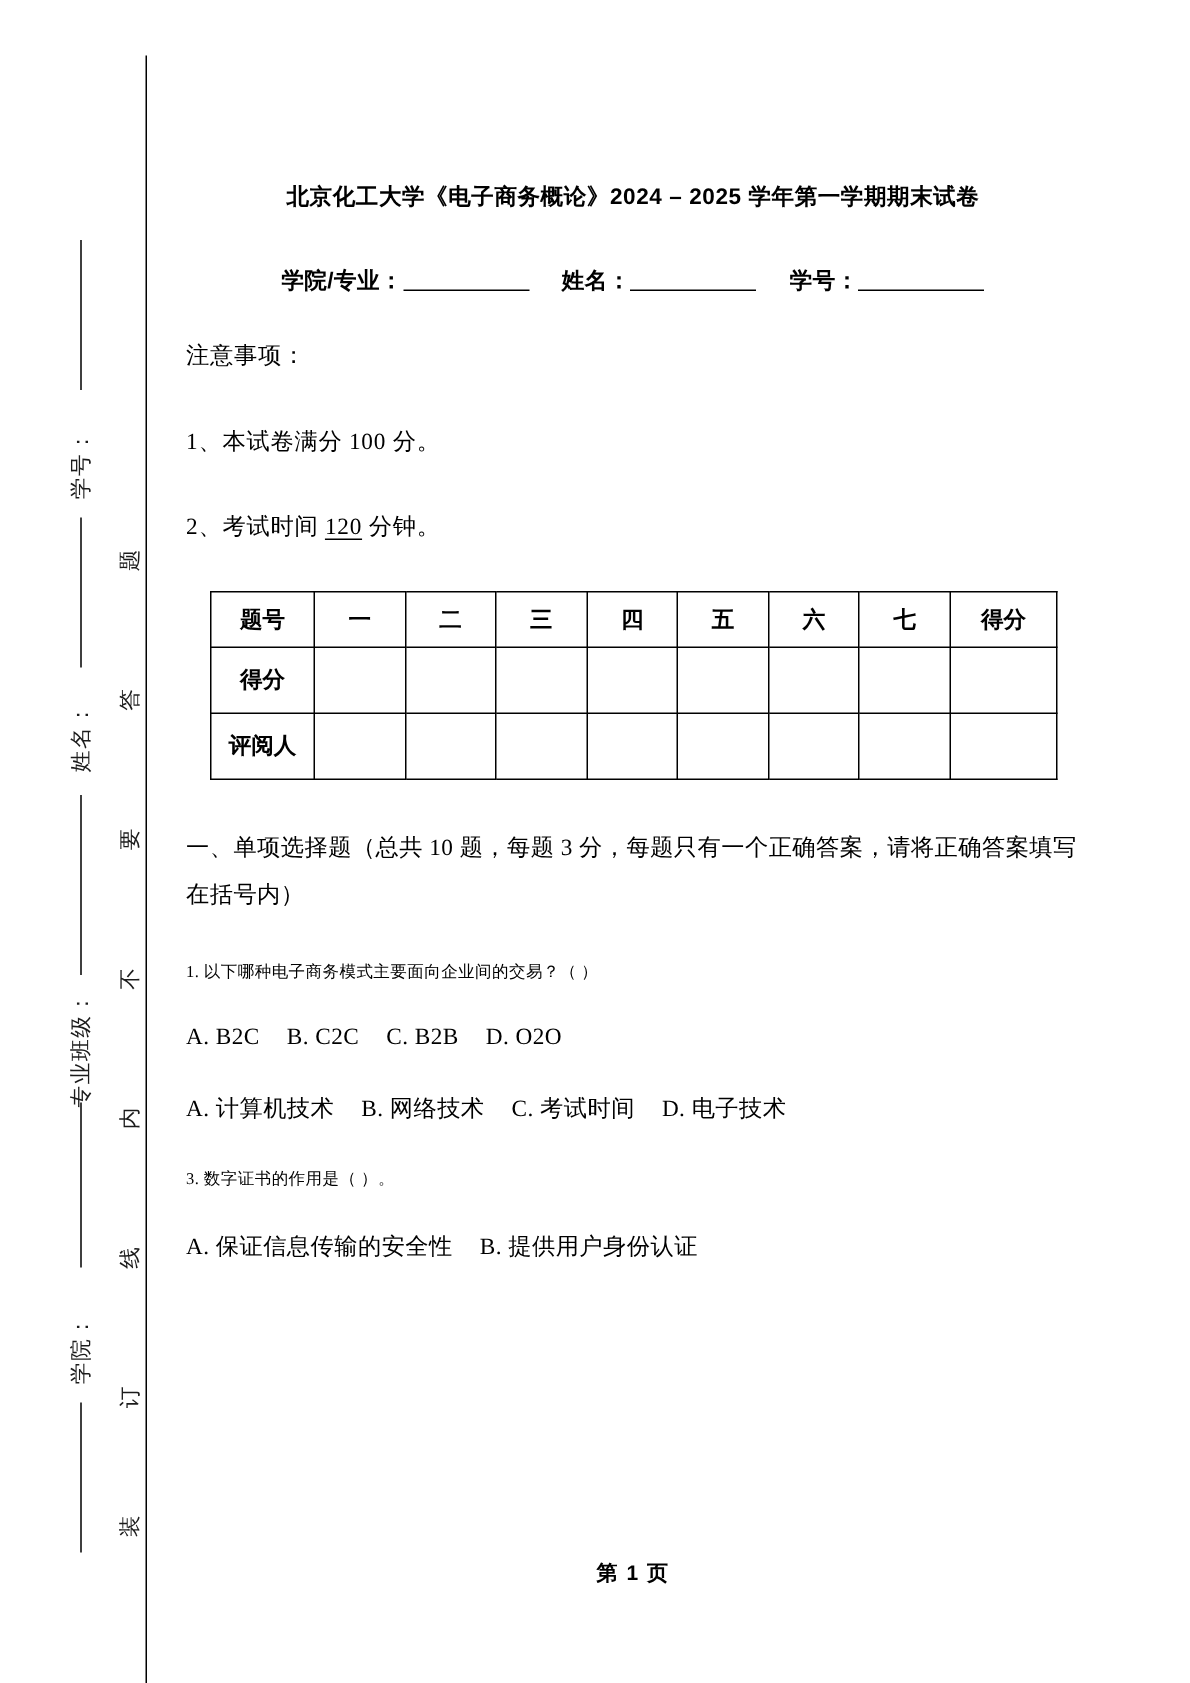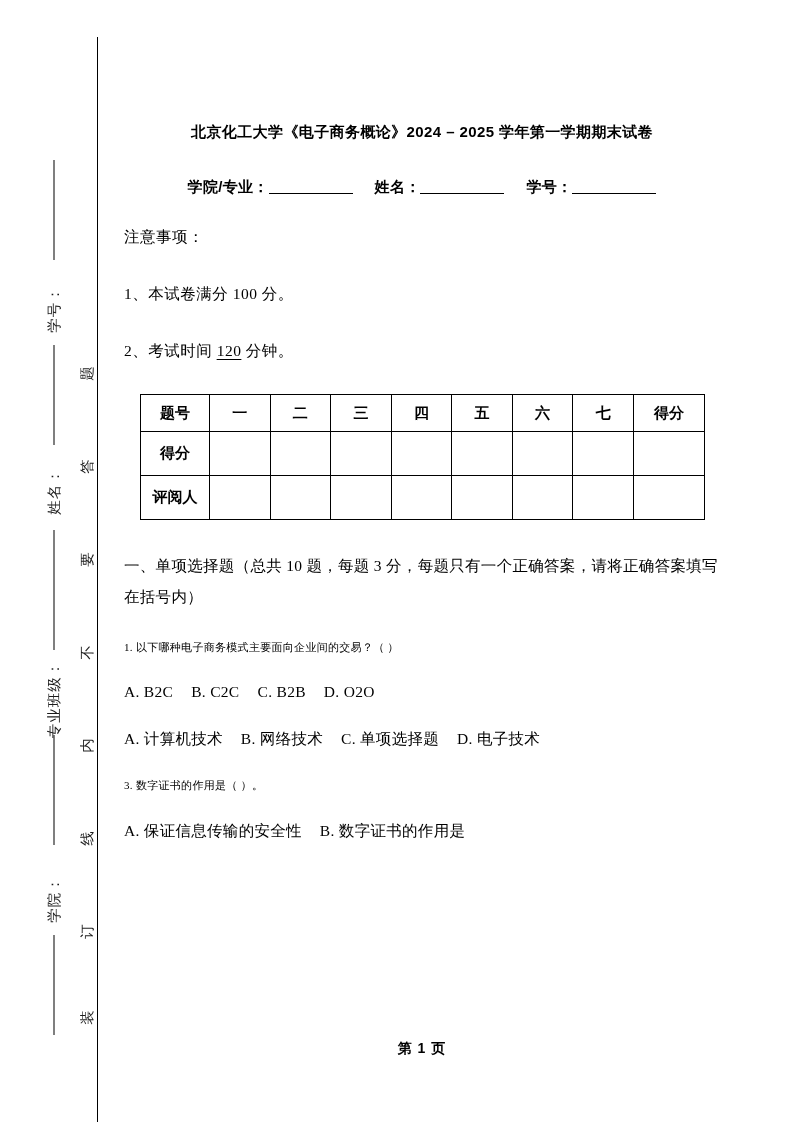--- a/index.html
+++ b/index.html
@@ -270,25 +270,25 @@
     </table>
 
     <p class="sec-head">一、单项选择题（总共 10 题，每题 3 分，每题只有一个正确答案，请将正确答案填写在括号内）</p>
 
     <p class="q-stem">1. 以下哪种电子商务模式主要面向企业间的交易？（  ）</p>
     <p class="q-opts">
       <span class="opt">A. B2C</span><span class="osp"></span><span class="opt">B. C2C</span><span class="osp"></span><span class="opt">C. B2B</span><span class="osp"></span><span class="opt">D. O2O</span>
     </p>
 
     <p class="q-opts">
-      <span class="opt">A. 计算机技术</span><span class="osp"></span><span class="opt">B. 网络技术</span><span class="osp"></span><span class="opt">C. 单项选择题</span><span class="osp"></span><span class="opt">D. 电子技术</span>
+      <span class="opt">A. 计算机技术</span><span class="osp"></span><span class="opt">B. 网络技术</span><span class="osp"></span><span class="opt">C. 考试时间</span><span class="osp"></span><span class="opt">D. 电子技术</span>
     </p>
 
     <p class="q-stem">3. 数字证书的作用是（  ）。</p>
     <p class="q-opts">
-      <span class="opt">A. 保证信息传输的安全性</span><span class="osp"></span><span class="opt">B. 数字证书的作用是</span>
+      <span class="opt">A. 保证信息传输的安全性</span><span class="osp"></span><span class="opt">B. 提供用户身份认证</span>
     </p>
 
   </div>
 
   <div class="footer">第 1 页</div>
 
 </div>
 
 </body></html>

